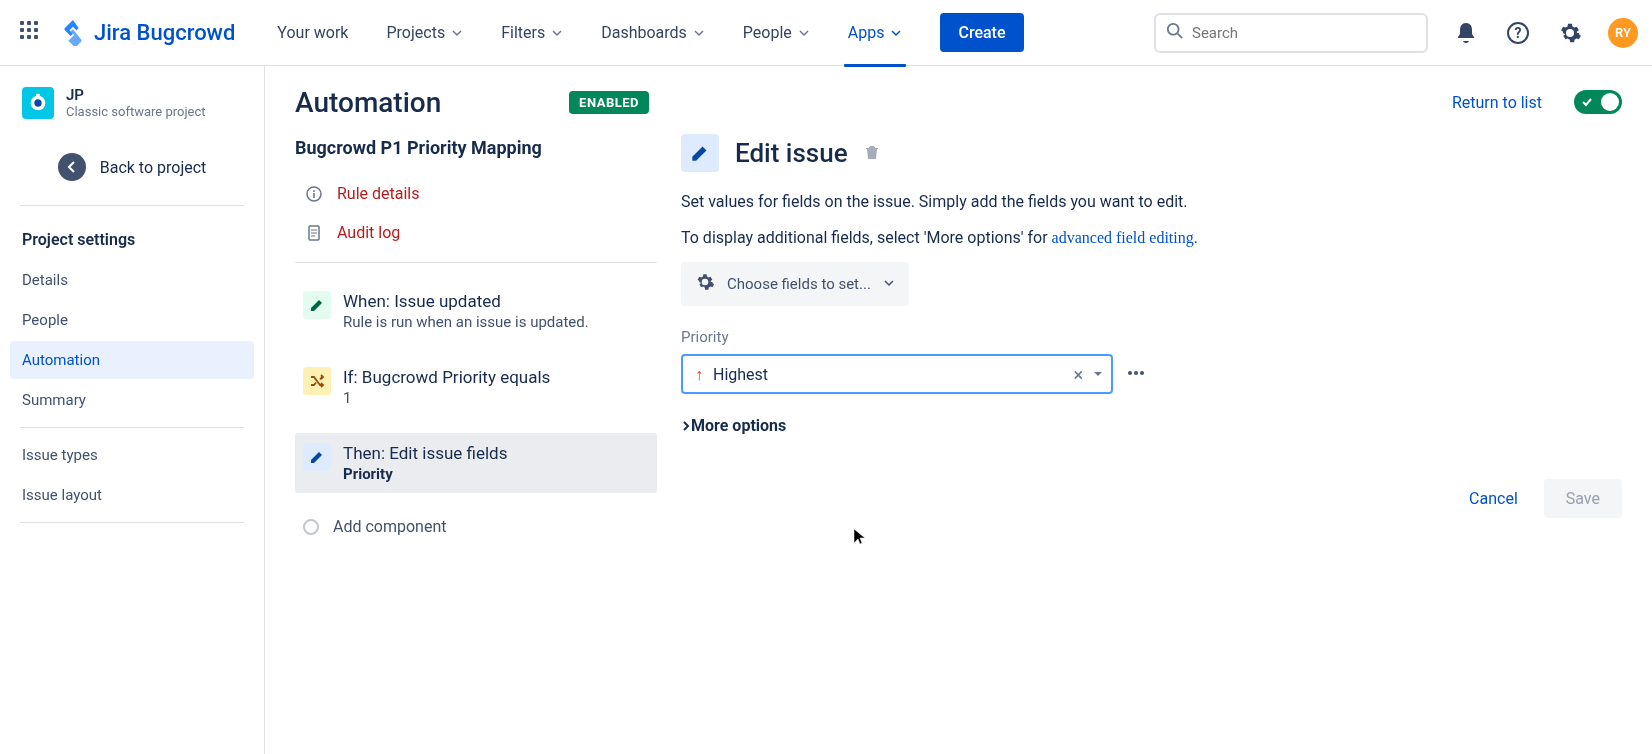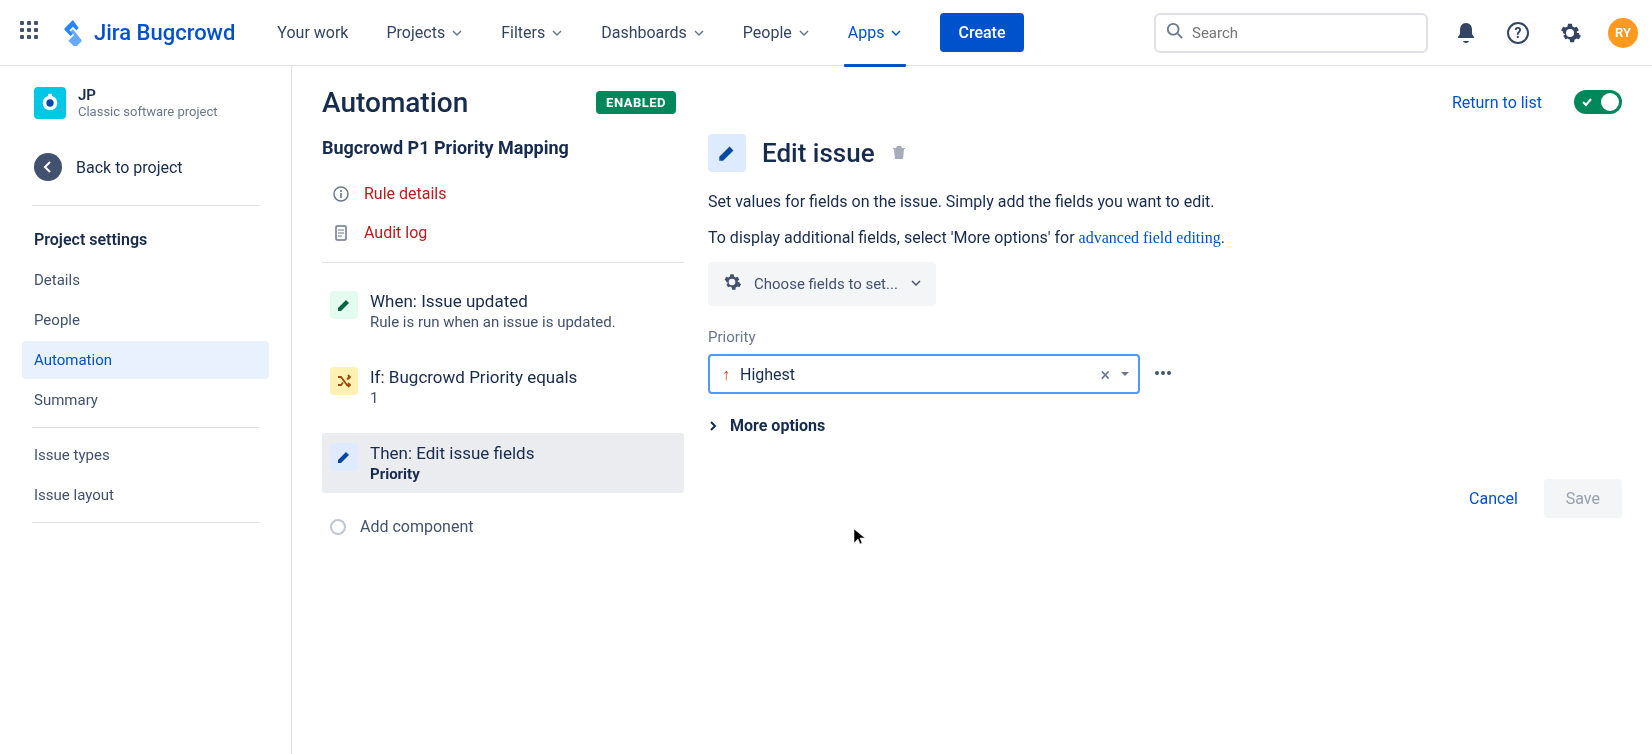--- a/index.html
+++ b/index.html
@@ -18,26 +18,26 @@
 .chev { width:12px; height:12px; display:inline-flex;}
 .create-btn { background:#0052CC; color:#fff; border:none; border-radius:4px; padding:10px 18px; font-size:16px; font-weight:500; margin-left: 20px; cursor:pointer;}
 .spacer { flex:1; }
 .search { display:flex; align-items:center; width:274px; height:40px; border:2px solid #dfe1e6; border-radius:6px; padding:0 10px; gap:8px;}
 .search input { border:none; outline:none; font-size:15px; flex:1; background:transparent;}
 .topicon { width:28px; height:28px; display:flex; align-items:center; justify-content:center; cursor:pointer; margin-left:18px; color:#344563;}
 .avatar { width:30px; height:30px; border-radius:50%; background:#FF991F; color:#fff; font-size:13px; font-weight:600; display:flex; align-items:center; justify-content:center; margin-left:18px; cursor:pointer;}
 
 
 .main { display:flex; height: calc(754px - 66px); }
-.sidebar { width: 292px; border-right: 1px solid #dfe1e6; padding: 20px 22px;}
+.sidebar { width: 265px; border-right: 1px solid #dfe1e6; padding: 20px 10px;}
 .project-head { display:flex; align-items:center; gap:12px; padding: 0 12px 18px;}
 .project-logo { width:32px; height:32px; border-radius:4px; background:#00C7E6; display:flex; align-items:center; justify-content:center;}
 .project-head .name { font-size:15px; font-weight:600; color:#172B4D;}
 .project-head .sub { font-size:13px; color:#6B778C;}
-.back-row { display:flex; align-items:center; gap:14px; padding: 16px 12px; font-size:16px; color:#172B4D; cursor:pointer;}
+.back-row { display:flex; align-items:center; gap:14px; padding: 16px 12px; font-size:16px; color:#172B4D; cursor:pointer;justify-content:center;}
 .back-circle { width:28px; height:28px; border-radius:50%; background:#42526E; display:flex; align-items:center; justify-content:center;}
 .side-divider { height:1px; background:#dfe1e6; margin: 8px 10px;}
 .side-heading { font-size:16px; font-weight:600; padding:16px 12px 10px;}
 .side-link { display:block; padding:10px 12px; font-size:15px; color:#42526E; border-radius:4px; cursor:pointer; margin:2px 0;}
 .side-link.active { background:#E9F0FE; color:#0052CC;}
 
 
 .content { flex:1; display:flex; padding: 20px 30px 0 30px; gap: 24px; overflow:hidden;}
 .col-left { width: 362px; }
 .automation-header { display:flex; align-items:center; gap: 20px; margin-bottom: 18px; }
@@ -75,21 +75,21 @@
 .desc a { color:#0052CC; text-decoration:none;font-family:Liberation Serif, serif;}
 .choose-fields { display:inline-flex; align-items:center; gap:12px; background:#F4F5F7; border-radius:4px; padding:10px 14px; font-size:15px; color:#42526E; cursor:pointer; margin-bottom:22px;}
 .field-label { font-size:15px; color:#6B778C; margin-bottom:8px;}
 .field-row { display:flex; align-items:center; gap:12px;}
 .select-box { flex:0 0 432px; height:40px; border:2px solid #4C9AFF; border-radius:4px; background:#fff; display:flex; align-items:center; padding:0 8px 0 12px; gap:10px;}
 .prio-arrow { color:#DE350B; font-weight:bold; font-size:16px;}
 .select-box .val { font-size:16px; color:#172B4D; flex:1;}
 .select-box .clear { color:#6B778C; cursor:pointer; font-size:18px;}
 .select-box .dd { color:#6B778C;}
 .more-menu { cursor:pointer; color:#42526E;}
-.more-opts { display:flex; align-items:center; gap:12px; font-size:16px; font-weight:700; color:#172B4D; margin-top:22px; cursor:pointer;}
+.more-opts { display:flex; align-items:center; gap:0; font-size:16px; font-weight:700; color:#172B4D; margin-top:22px; cursor:pointer;}
 .footer-btns { display:flex; gap:12px; justify-content:flex-end; margin-top:44px;}
 .btn-cancel { background:transparent; border:none; color:#0052CC; font-size:16px; padding:10px 14px; cursor:pointer;}
 .btn-save { background:#F4F5F7; border:none; color:#97A0AF; font-size:16px; padding:10px 22px; border-radius:4px; cursor:default;}
 .cursor-ptr { position:absolute; pointer-events:none;}
 </style>
 </head>
 <body>
 
 <div class="topnav">
   <div class="apps-grid">

